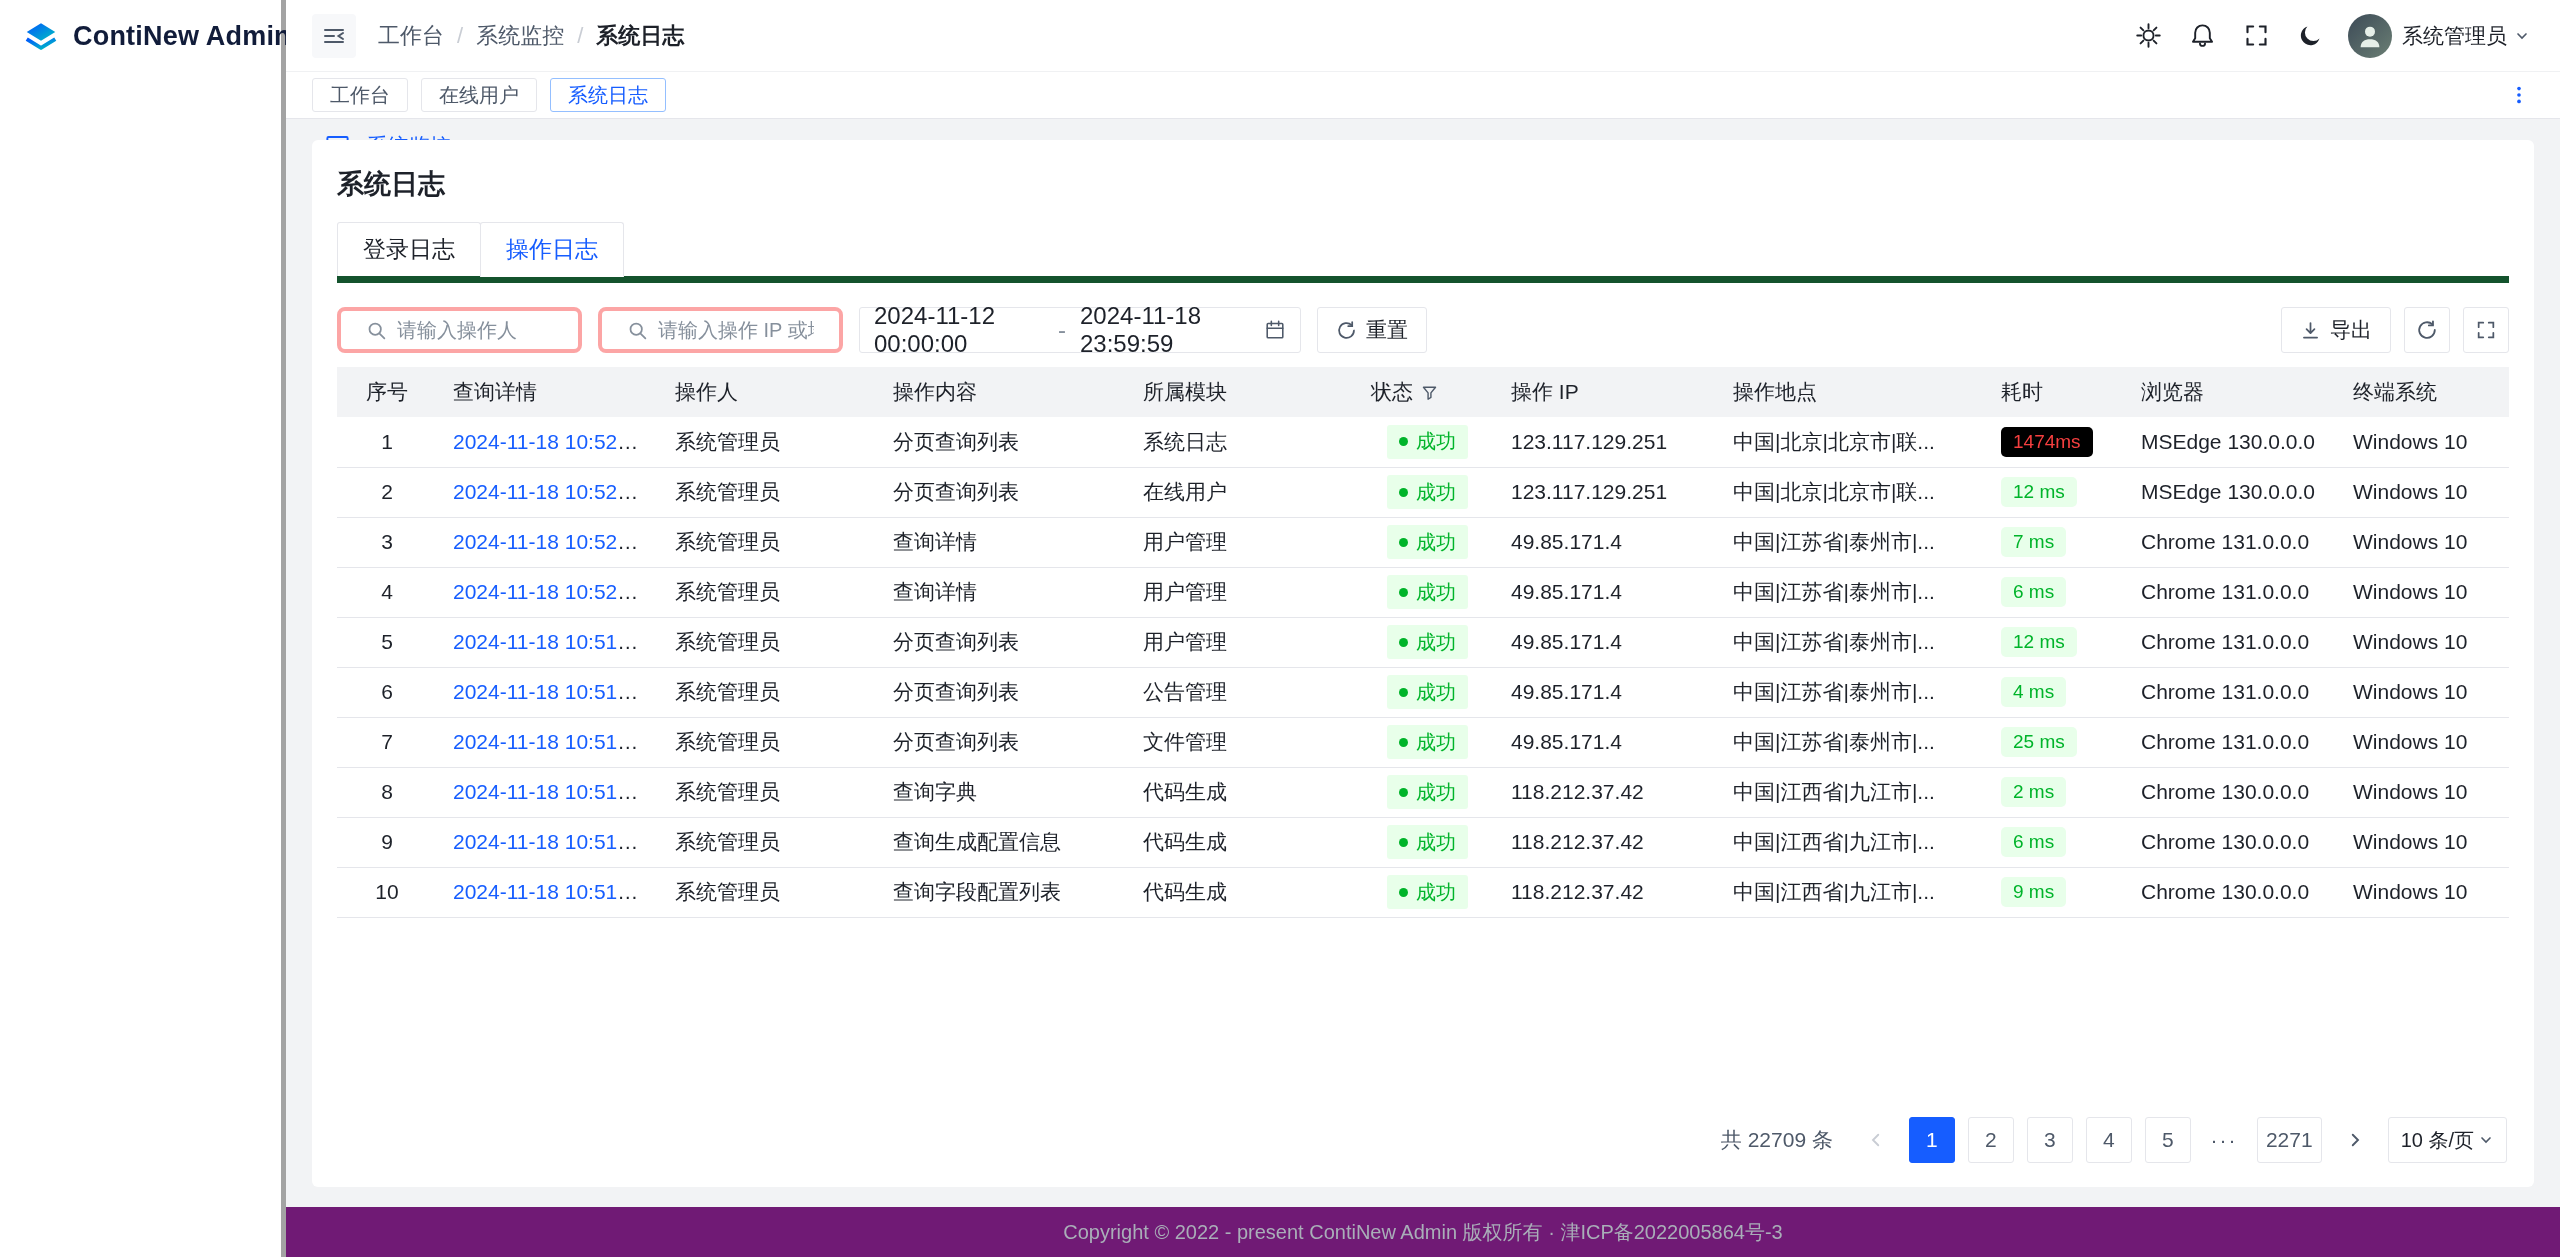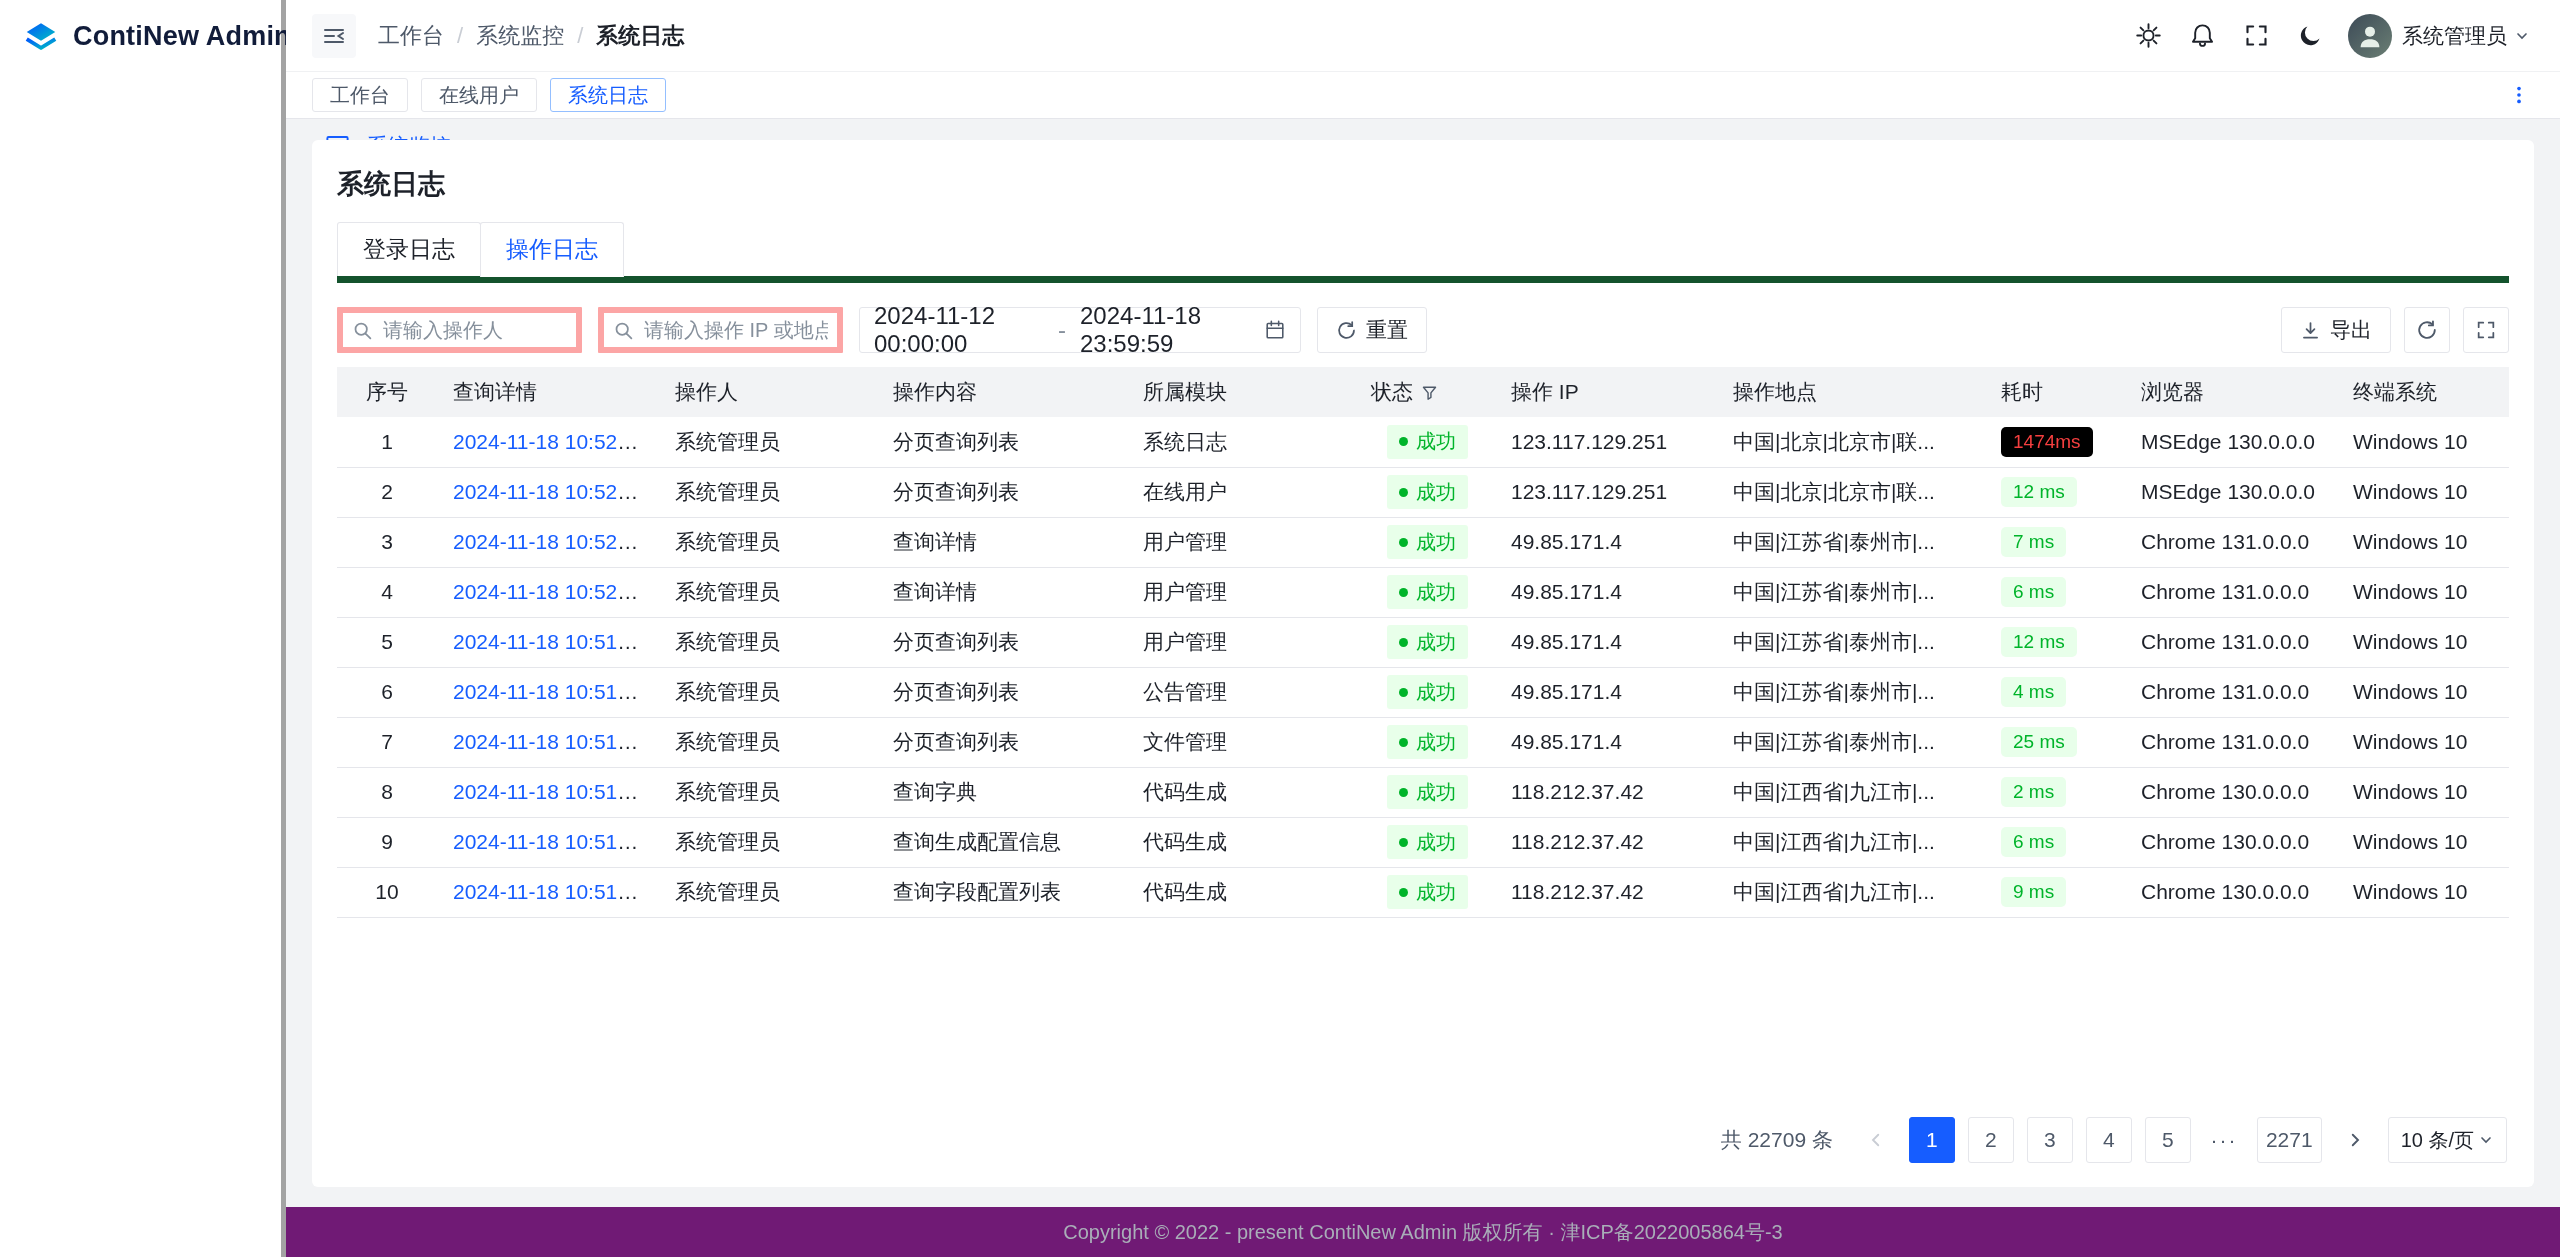--- a/index.html
+++ b/index.html
@@ -47,21 +47,21 @@
   .content { flex:1; min-height:0; padding:21px 26px 20px; display:flex; }
   .card { flex:1; background:#fff; border-radius:6px; padding:24px 25px 16px; display:flex; flex-direction:column; min-height:0; }
   .page-title { font-size:27px; font-weight:600; color:#1d2129; margin:2px 0 20px; }
 
   .inner-tabs { display:flex; align-items:flex-end; border-bottom:7px solid #14532d; }
   .itab { padding:11px 25px; font-size:23px; color:#1d2129; border:1px solid #e5e6eb; border-bottom:none; background:#fff; cursor:pointer; border-radius:3px 3px 0 0; }
   .itab + .itab { margin-left:-1px; }
   .itab.active { color:#165dff; margin-bottom:-1px; border-bottom:1px solid #fff; }
 
   .toolbar { display:flex; align-items:center; gap:16px; margin:24px 0 14px; }
-  .input { display:flex; align-items:center; gap:10px; width:245px; height:46px; border:6px solid #fca5a5; border-radius:1px; padding:0 9px; background:#fff; color:#86909c; }
+  .input { display:flex; align-items:center; gap:10px; width:245px; height:46px; border:4px solid #fca5a5; border-radius:8px; padding:0 25px; background:#fff; color:#86909c; }
   .input input { border:none; outline:none; width:100%; font-size:20px; color:#1d2129; background:transparent; font-family:inherit; }
   .input input::placeholder { color:#86909c; }
   .input svg { width:21px; height:21px; color:#86909c; flex-shrink:0; }
   .daterange { display:flex; align-items:center; gap:14px; width:442px; height:46px; border:1px solid #e5e6eb; border-radius:3px; padding:0 14px; font-size:24px; color:#1d2129; background:#fff; cursor:pointer; }
   .daterange .dash { color:#86909c; }
   .daterange svg { width:22px; height:22px; color:#4e5969; margin-left:auto; }
   .btn { height:46px; padding:0 18px; border:1px solid #e5e6eb; border-radius:3px; background:#fff; display:inline-flex; align-items:center; gap:9px; font-size:21px; color:#1d2129; }
   .btn svg { width:21px; height:21px; color:#4e5969; }
   .sq-btn { width:46px; height:46px; border:1px solid #e5e6eb; border-radius:3px; background:#fff; display:grid; place-items:center; color:#4e5969; }
   .sq-btn svg { width:22px; height:22px; }

